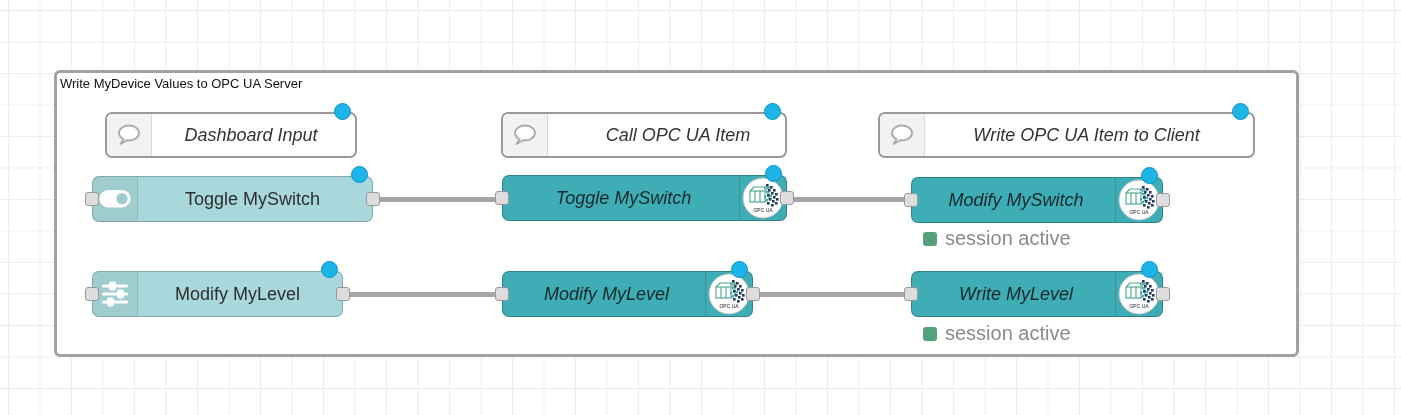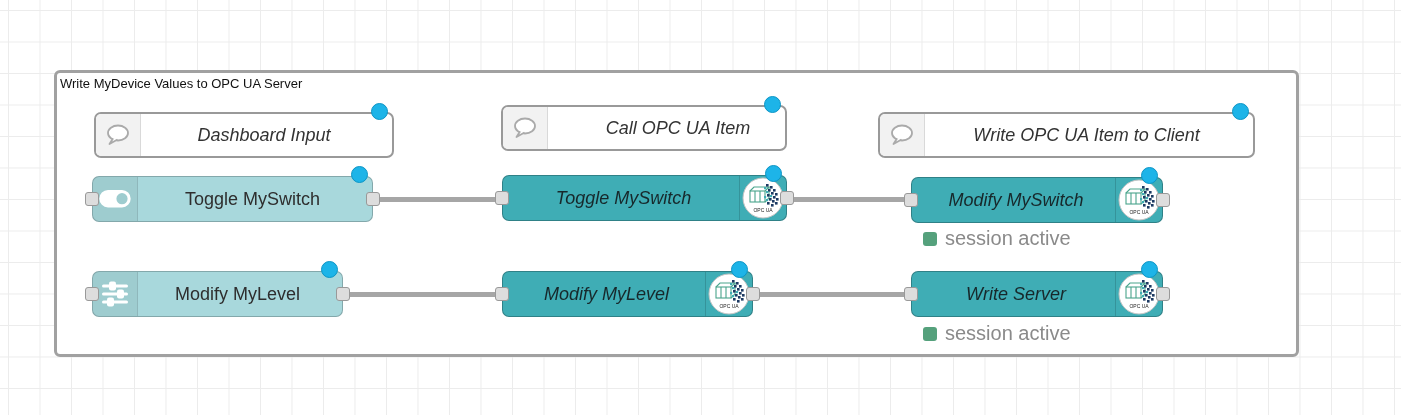--- a/index.html
+++ b/index.html
@@ -79,32 +79,32 @@
 <div id="canvas">
 
   <div class="group"></div>
   <div class="group-title">Write MyDevice Values to OPC UA Server</div>
 
   <div class="wire" style="left:373px;top:197px;width:132px;"></div>
   <div class="wire" style="left:787px;top:197px;width:126px;"></div>
   <div class="wire" style="left:343px;top:292px;width:161px;"></div>
   <div class="wire" style="left:753px;top:292px;width:160px;"></div>
 
-  <div class="node comment" style="left:94px;top:112px;width:300px;">
+  <div class="node comment" style="left:105px;top:112px;width:252px;">
     <span class="icon-left">
       <svg width="28" height="24" viewBox="0 0 28 24">
         <ellipse cx="14" cy="10" rx="10" ry="7.5" fill="#fff" stroke="#aaa" stroke-width="1.8"></ellipse>
         <path d="M9,15.5 L5.5,21 L13.5,16.5" fill="#fff" stroke="#aaa" stroke-width="1.8" stroke-linejoin="round"></path>
       </svg>
     </span>
     <span class="nlabel">Dashboard Input</span>
     <span class="changed-dot"></span>
   </div>
 
-  <div class="node comment" style="left:501px;top:105px;width:286px;padding-left:28px;">
+  <div class="node comment" style="left:501px;top:112px;width:286px;padding-left:28px;">
     <span class="icon-left">
       <svg width="28" height="24" viewBox="0 0 28 24">
         <ellipse cx="14" cy="10" rx="10" ry="7.5" fill="#fff" stroke="#aaa" stroke-width="1.8"></ellipse>
         <path d="M9,15.5 L5.5,21 L13.5,16.5" fill="#fff" stroke="#aaa" stroke-width="1.8" stroke-linejoin="round"></path>
       </svg>
     </span>
     <span class="nlabel">Call OPC UA Item</span>
     <span class="changed-dot"></span>
   </div>
 
@@ -276,21 +276,21 @@
         </g>
         <text x="21" y="35" font-size="5" text-anchor="middle" fill="#222" font-family="Liberation Sans, sans-serif">OPC UA</text>
       </svg>
     </span>
     <span class="port in"></span>
     <span class="port out"></span>
     <span class="changed-dot"></span>
   </div>
 
   <div class="node teal" style="left:911px;top:271px;width:252px;">
-    <span class="nlabel">Write Server</span>
+    <span class="nlabel">Write MyLevel</span>
     <span class="icon-right">
       <svg class="opc-circle" viewBox="0 0 42 42">
         <circle cx="21" cy="21" r="20" fill="#fff" stroke="#c4c4c4" stroke-width="1"></circle>
         <g stroke="#4aa58c" stroke-width="1.1" fill="none">
           <rect x="8" y="14" width="15" height="11"></rect>
           <path d="M8,14 L12,10 L27,10 L23,14"></path>
           <path d="M23,25 L27,21 L27,10"></path>
           <path d="M13,14 V25 M18,14 V25"></path>
         </g>
         <g fill="#1d3a63">

